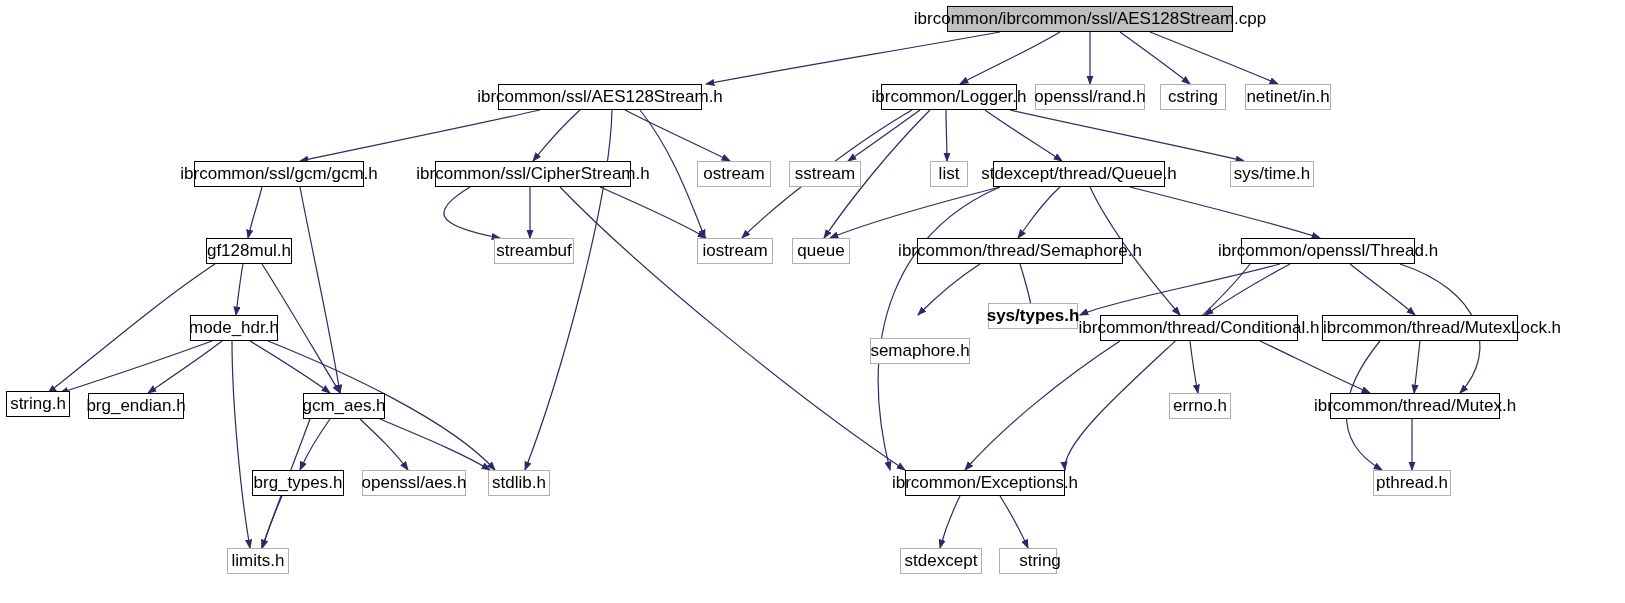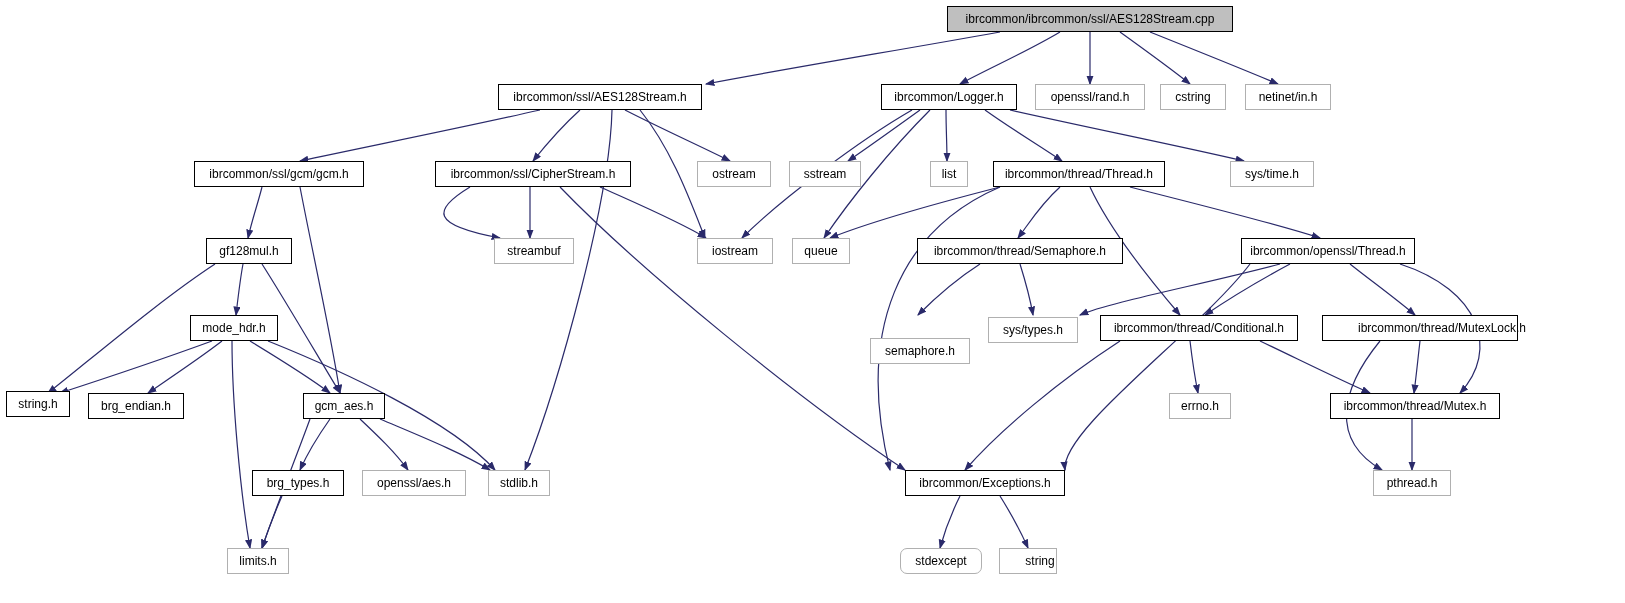--- a/index.html
+++ b/index.html
@@ -22,21 +22,21 @@
     width: 1625px;
     height: 603px;
     pointer-events: none;
   }
   .node {
     position: absolute;
     box-sizing: border-box;
     display: flex;
     align-items: center;
     justify-content: center;
-    font-size: 12px;
+    font-size: 17px;
     color: #000000;
     white-space: nowrap;
     background: #ffffff;
   }
   .node.solid {
     border: 1px solid #000000;
   }
   .node.dashed {
     border: 1px solid #b0b0b0;
   }
@@ -118,40 +118,40 @@
       <div class="node solid" style="left: 498px; top: 84px; width: 204px; height: 26px;">ibrcommon/ssl/AES128Stream.h</div>
       <div class="node solid" style="left: 881px; top: 84px; width: 136px; height: 26px;">ibrcommon/Logger.h</div>
       <div class="node dashed" style="left: 1035px; top: 84px; width: 110px; height: 26px;">openssl/rand.h</div>
       <div class="node dashed" style="left: 1160px; top: 84px; width: 66px; height: 26px;">cstring</div>
       <div class="node dashed" style="left: 1245px; top: 84px; width: 86px; height: 26px;">netinet/in.h</div>
       <div class="node solid" style="left: 194px; top: 161px; width: 170px; height: 26px;">ibrcommon/ssl/gcm/gcm.h</div>
       <div class="node solid" style="left: 435px; top: 161px; width: 196px; height: 26px;">ibrcommon/ssl/CipherStream.h</div>
       <div class="node dashed" style="left: 697px; top: 161px; width: 74px; height: 26px;">ostream</div>
       <div class="node dashed" style="left: 789px; top: 161px; width: 72px; height: 26px;">sstream</div>
       <div class="node dashed" style="left: 930px; top: 161px; width: 38px; height: 26px;">list</div>
-      <div class="node solid" style="left: 993px; top: 161px; width: 172px; height: 26px;">ibrcommon/thread/Thread.h</div>
+      <div class="node solid" style="left: 993px; top: 161px; width: 172px; height: 26px;">stdexcept/thread/Queue.h</div>
       <div class="node dashed" style="left: 1230px; top: 161px; width: 84px; height: 26px;">sys/time.h</div>
       <div class="node solid" style="left: 206px; top: 238px; width: 86px; height: 26px;">gf128mul.h</div>
       <div class="node dashed" style="left: 494px; top: 238px; width: 80px; height: 26px;">streambuf</div>
       <div class="node dashed" style="left: 697px; top: 238px; width: 76px; height: 26px;">iostream</div>
       <div class="node dashed" style="left: 792px; top: 238px; width: 58px; height: 26px;">queue</div>
       <div class="node solid" style="left: 917px; top: 238px; width: 206px; height: 26px;">ibrcommon/thread/Semaphore.h</div>
       <div class="node solid" style="left: 1241px; top: 238px; width: 174px; height: 26px;">ibrcommon/openssl/Thread.h</div>
       <div class="node solid" style="left: 190px; top: 315px; width: 88px; height: 26px;">mode_hdr.h</div>
       <div class="node dashed" style="left: 870px; top: 315px; width: 100px; height: 26px; margin-top: 23px;">semaphore.h</div>
-      <div class="node dashed" style="left: 988px; top: 317px; width: 90px; height: 26px;">sys/types.h</div>
+      <div class="node dashed" style="left: 988px; top: 303px; width: 90px; height: 26px; font-weight: bold;">sys/types.h</div>
       <div class="node solid" style="left: 1100px; top: 315px; width: 198px; height: 26px;">ibrcommon/thread/Conditional.h</div>
       <div class="node solid" style="left: 1322px; top: 315px; width: 196px; height: 26px; padding-left: 44px;">ibrcommon/thread/MutexLock.h</div>
       <div class="node solid" style="left: 6px; top: 391px; width: 64px; height: 26px;">string.h</div>
       <div class="node solid" style="left: 88px; top: 393px; width: 96px; height: 26px;">brg_endian.h</div>
       <div class="node solid" style="left: 303px; top: 393px; width: 82px; height: 26px;">gcm_aes.h</div>
       <div class="node dashed" style="left: 1169px; top: 393px; width: 62px; height: 26px;">errno.h</div>
       <div class="node solid" style="left: 1330px; top: 393px; width: 170px; height: 26px;">ibrcommon/thread/Mutex.h</div>
       <div class="node solid" style="left: 252px; top: 470px; width: 92px; height: 26px;">brg_types.h</div>
       <div class="node dashed" style="left: 362px; top: 470px; width: 104px; height: 26px;">openssl/aes.h</div>
       <div class="node dashed" style="left: 488px; top: 470px; width: 62px; height: 26px;">stdlib.h</div>
       <div class="node solid" style="left: 905px; top: 470px; width: 160px; height: 26px;">ibrcommon/Exceptions.h</div>
       <div class="node dashed" style="left: 1373px; top: 470px; width: 78px; height: 26px;">pthread.h</div>
       <div class="node dashed" style="left: 227px; top: 548px; width: 62px; height: 26px;">limits.h</div>
-      <div class="node dashed" style="left: 900px; top: 548px; width: 82px; height: 26px; border-radius: 7px;">stdexcept</div>
+      <div class="node dashed" style="left: 900px; top: 548px; width: 82px; height: 26px;">stdexcept</div>
       <div class="node dashed" style="left: 999px; top: 548px; width: 58px; height: 26px; padding-left: 24px;">string</div>
     </div>
 </div>
 
 </body></html>

